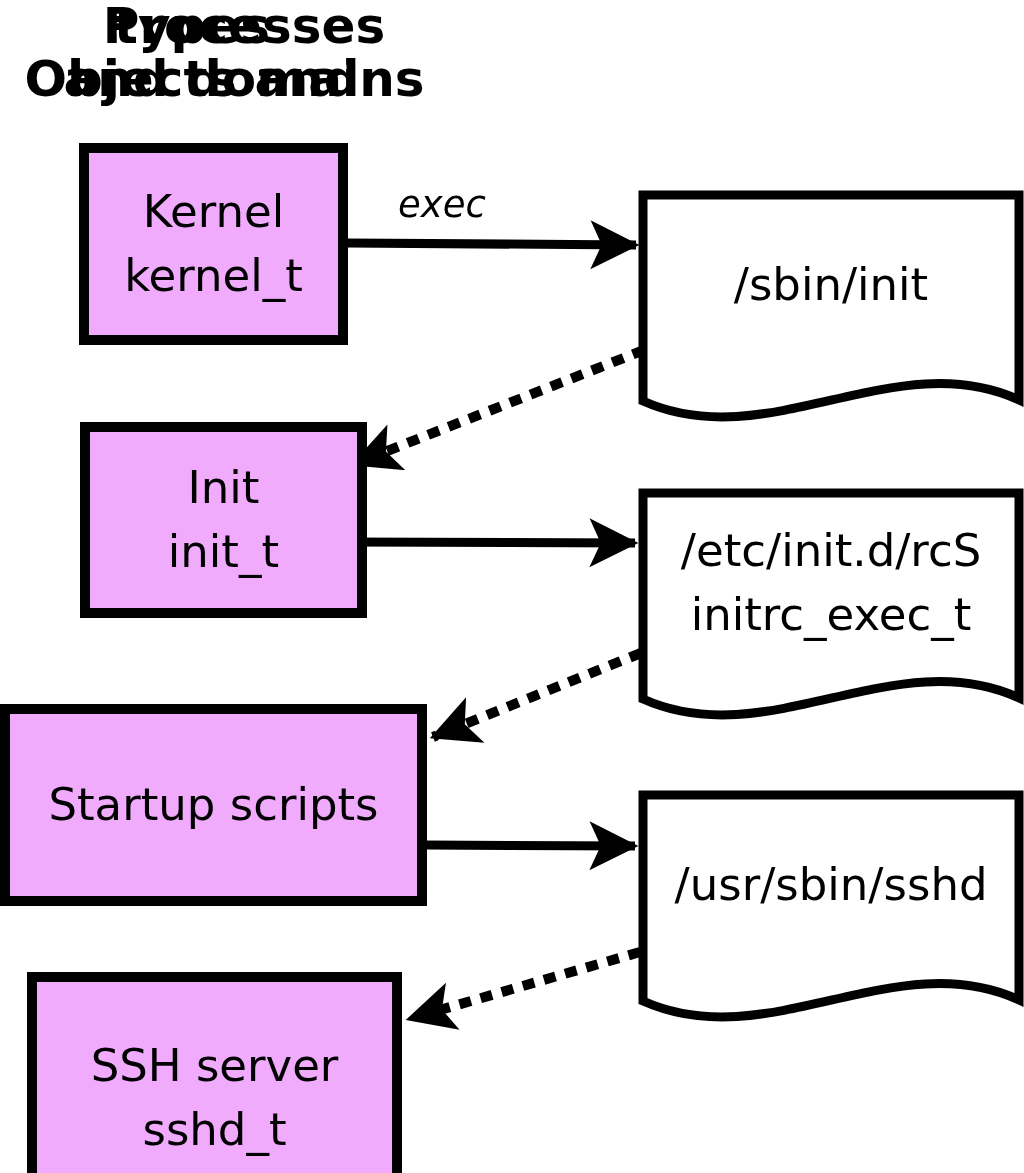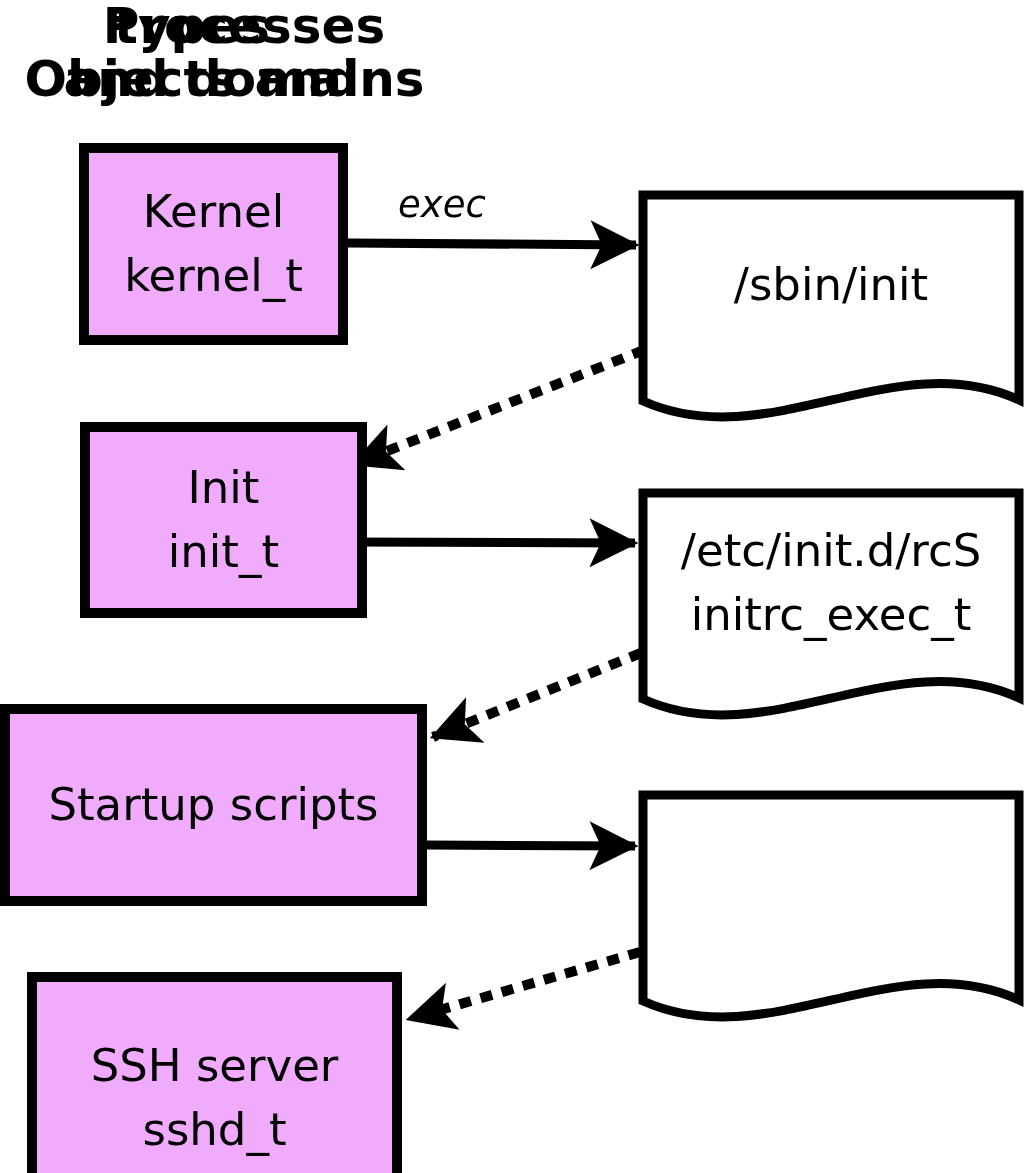--- a/index.html
+++ b/index.html
@@ -128,17 +128,18 @@
   </div>
 
   <div class="doc-label doc1-label">
     <span>/sbin/init</span>
   </div>
   <div class="doc-label doc2-label">
     <span>/etc/init.d/rcS</span>
     <span>initrc_exec_t</span>
   </div>
   <div class="doc-label doc3-label">
+    <span>/usr/sbin/sshd</span>
   </div>
 
   <div class="edge-label">exec</div>
 
 </div>
 
 </body></html>

